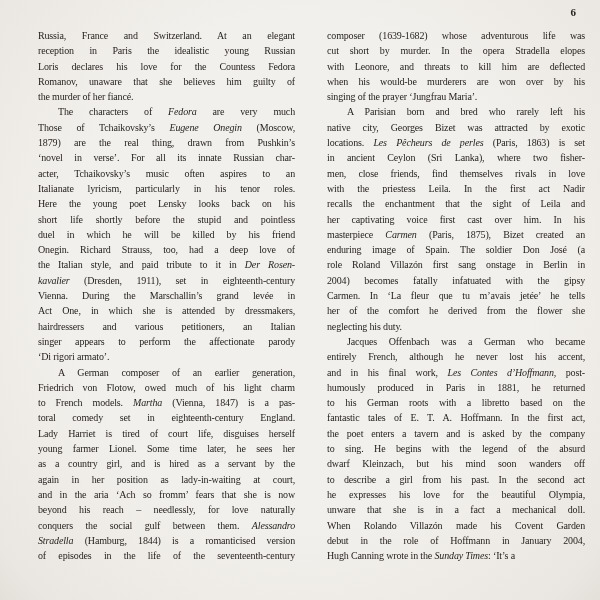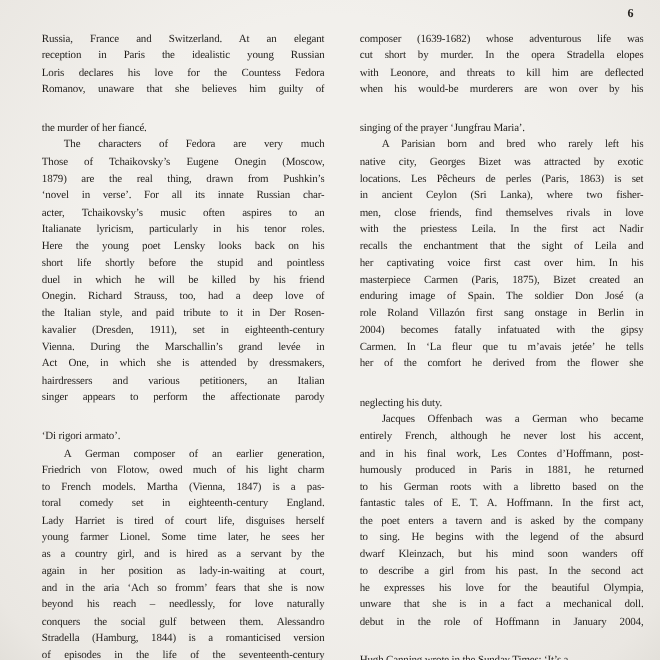--- a/index.html
+++ b/index.html
@@ -23,23 +23,23 @@
     letter-spacing: -0.15px;
   }
   .col-left  { left: 38px;  width: 257px; }
   .col-right { left: 327px; width: 258px; }
   .line {
     height: 15.3px;
     overflow: hidden;
     text-align: justify;
     text-align-last: justify;
   }
-  .line.end { text-align-last: left; margin-top: 20px; }
+  .line.end { text-align-last: left; }
   .line.indent { text-indent: 20px; }
-  .it { }
+  .it { font-style: italic; }
   .pagenum {
     position: absolute;
     top: 6px; left: 311px; width: 265px;
     text-align: right;
     font-size: 11px;
     font-weight: bold;
     color: #262320;
   }
 </style>
 </head>
@@ -110,16 +110,17 @@
       <div class="line"><span>and in his final work, </span><span class="it">Les Contes d’Hoffmann</span><span>, post-</span></div>
       <div class="line"><span>humously produced in Paris in 1881, he returned</span></div>
       <div class="line"><span>to his German roots with a libretto based on the</span></div>
       <div class="line"><span>fantastic tales of E. T. A. Hoffmann. In the first act,</span></div>
       <div class="line"><span>the poet enters a tavern and is asked by the company</span></div>
       <div class="line"><span>to sing. He begins with the legend of the absurd</span></div>
       <div class="line"><span>dwarf Kleinzach, but his mind soon wanders off</span></div>
       <div class="line"><span>to describe a girl from his past. In the second act</span></div>
       <div class="line"><span>he expresses his love for the beautiful Olympia,</span></div>
       <div class="line"><span>unware that she is in a fact a mechanical doll.</span></div>
+      <div class="line"><span>When Rolando Villazón made his Covent Garden</span></div>
       <div class="line"><span>debut in the role of Hoffmann in January 2004,</span></div>
       <div class="line end"><span>Hugh Canning wrote in the </span><span class="it">Sunday Times</span><span>: ‘It’s a</span></div>
     </div>
 </div>
 
 </body></html>

